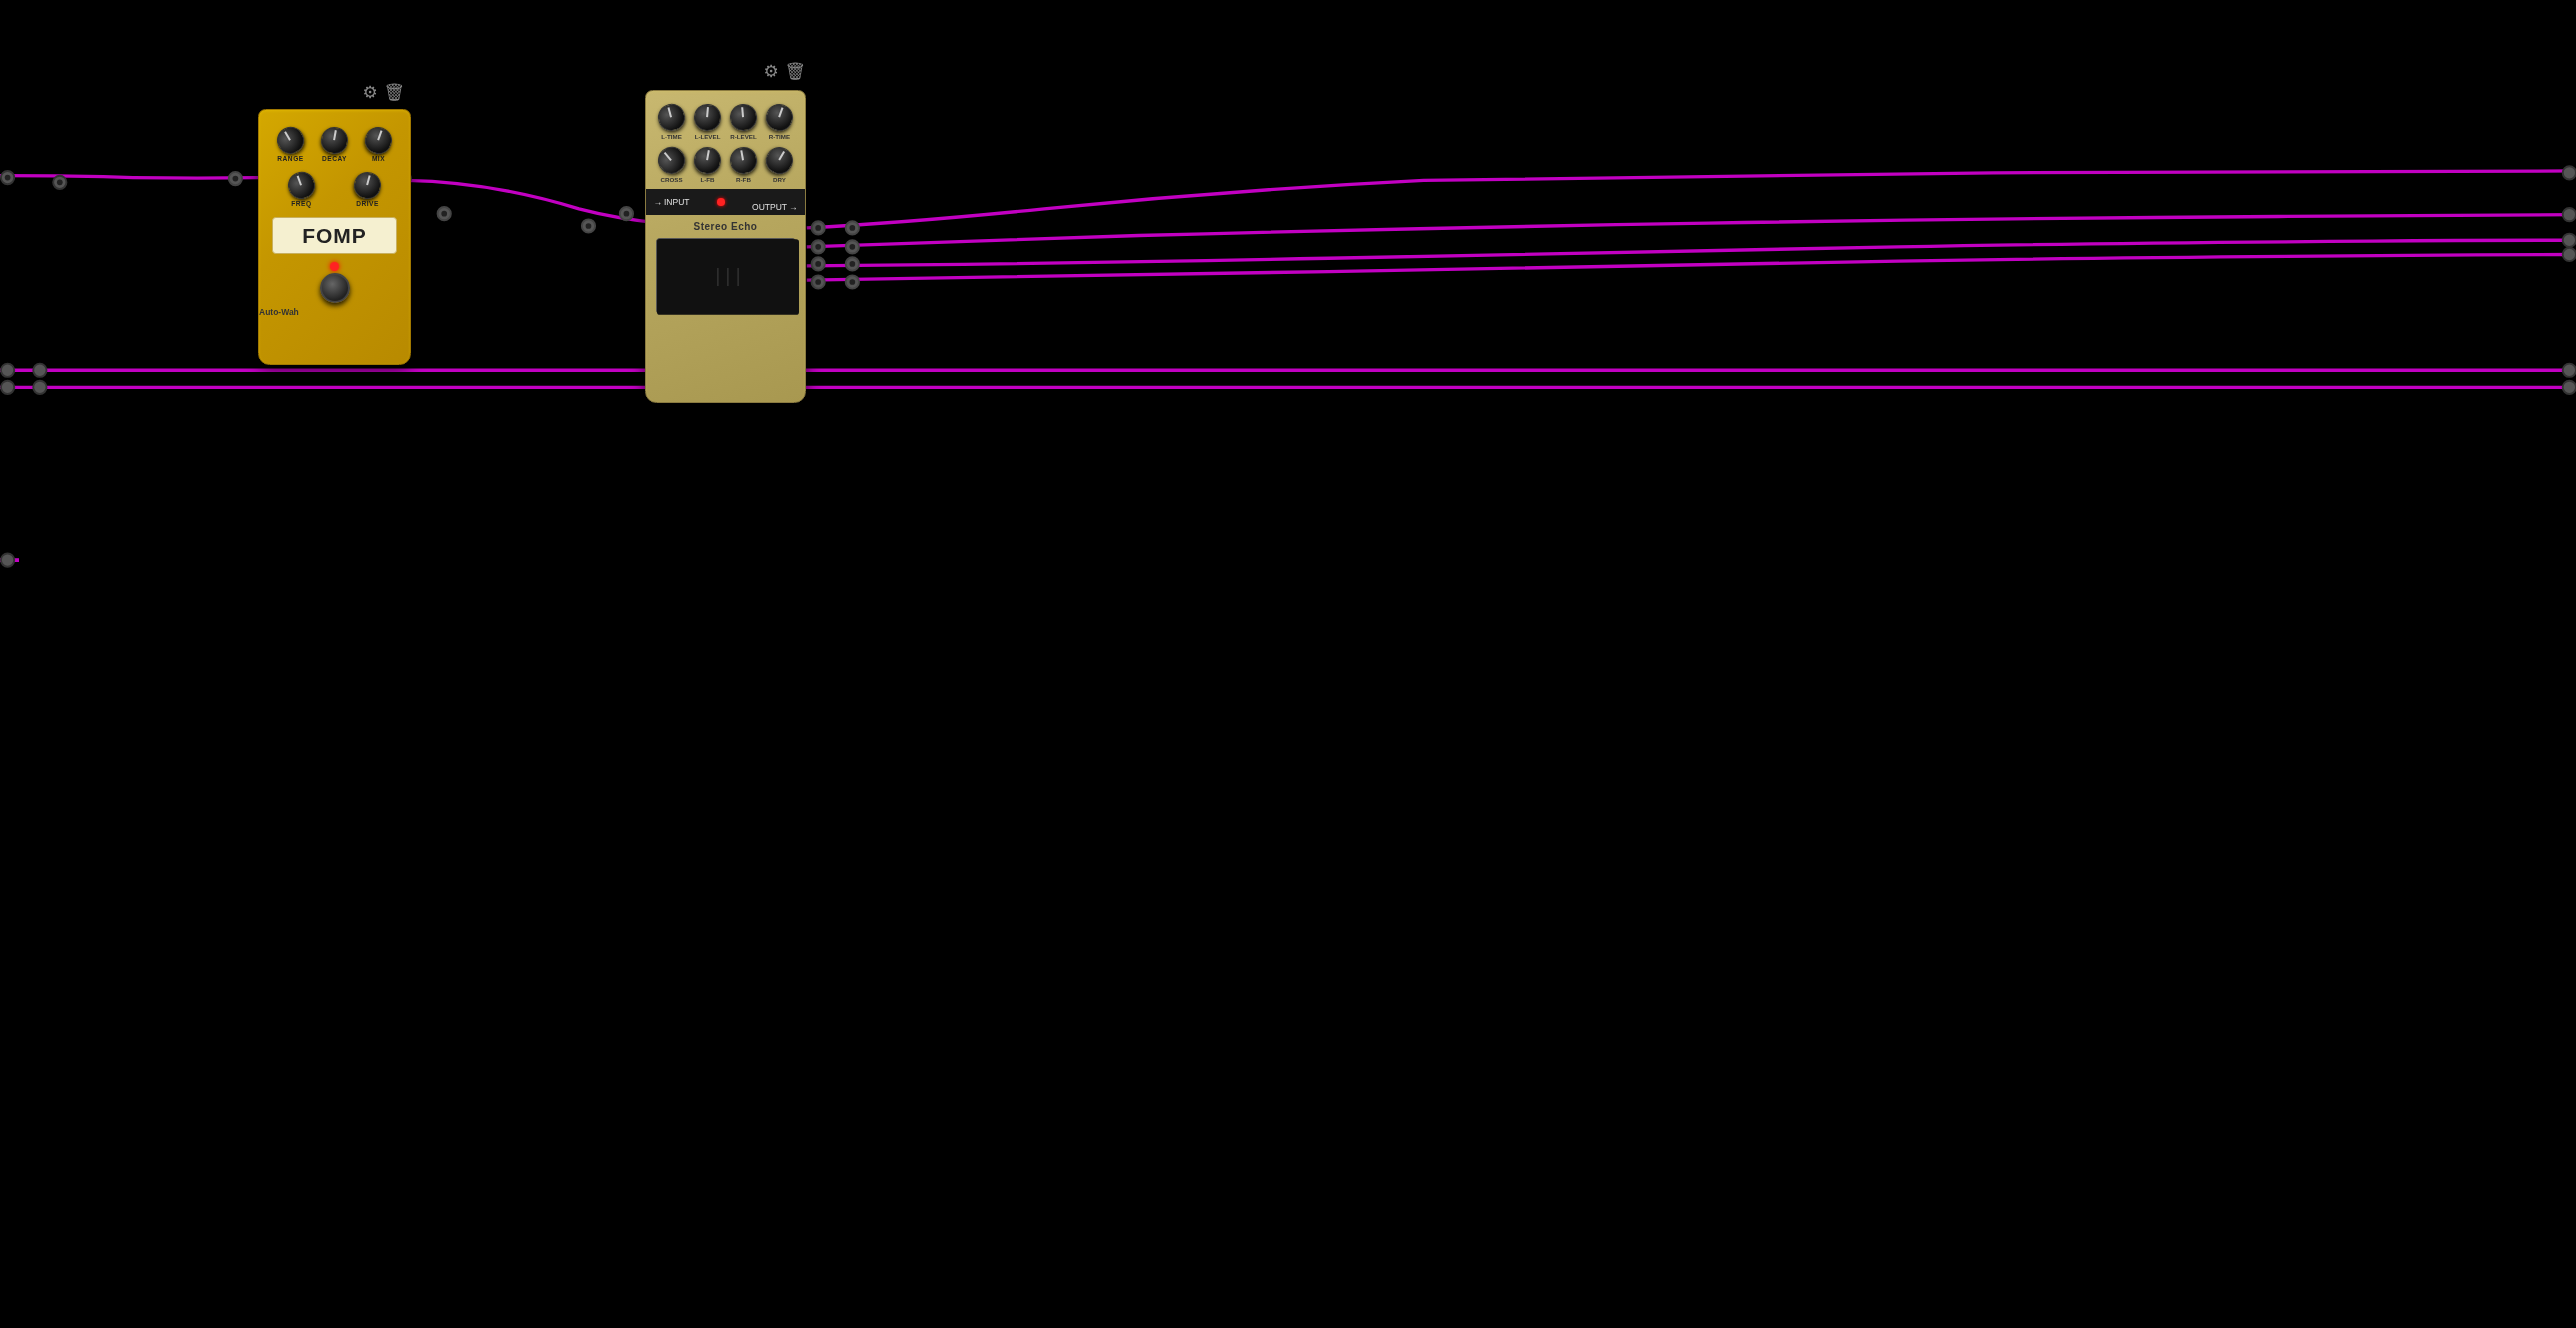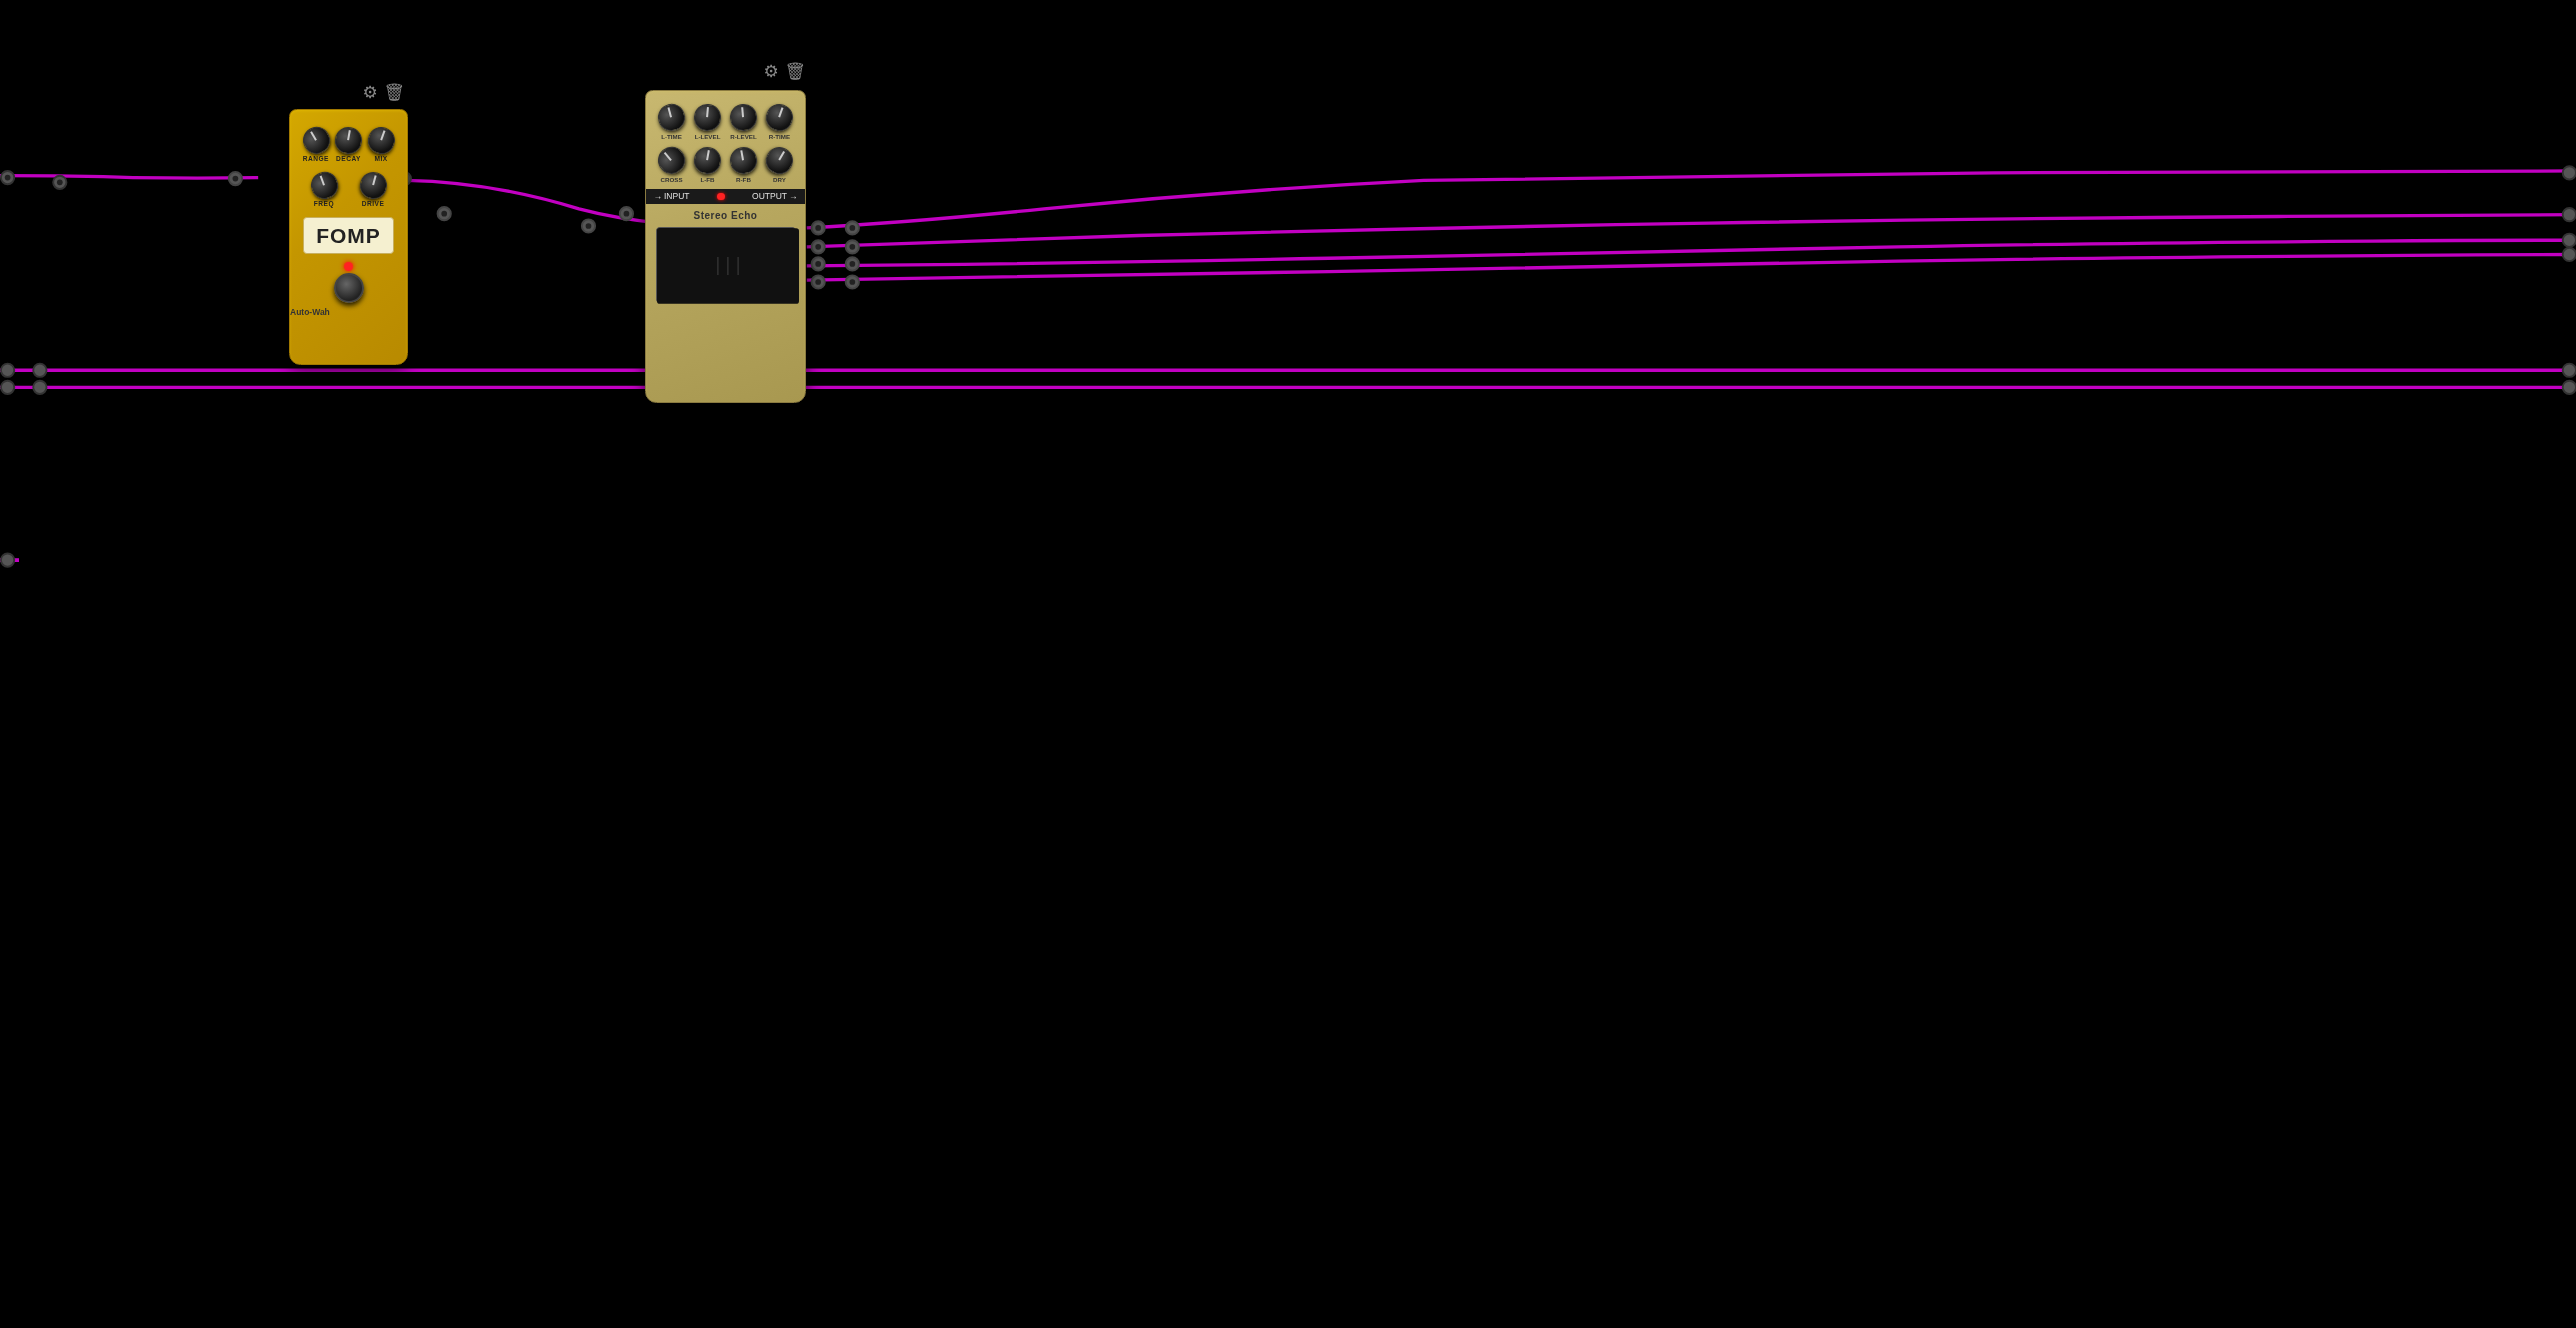--- a/index.html
+++ b/index.html
@@ -49,25 +49,24 @@
     
     #autowah-pedal {
       left: 258px;
       top: 109px;
       width: 147px;
     }
     .autowah-body {
       background: linear-gradient(135deg, #d4a800 0%, #c49600 40%, #b88a00 100%);
       border-radius: 7.6px 7.6px 11.4px 11.4px;
       border: 1.9px solid #a07800;
-      width: 119px;
+      width: 153px;
       height: 256px;
       position: relative;
       box-shadow: 0 3.8px 15px rgba(0,0,0,0.7), inset 0 0.9px 2.8px rgba(255,220,0,0.3);
-      margin-left: 31px;
     }
     .autowah-knobs-top {
       display: flex;
       justify-content: space-around;
       padding: 17px 9.5px 1.9px;
     }
     .knob-group {
       display: flex;
       flex-direction: column;
       align-items: center;
@@ -177,20 +176,21 @@
       color: #e0e0e0;
       display: flex;
       align-items: center;
       gap: 1.9px;
     }
     .io-output {
       color: #e0e0e0;
       display: flex;
       align-items: flex-end;
       gap: 1.9px;
+      margin-top: 11px;
     }
     .io-led {
       width: 7.6px; height: 7.6px;
       background: #ff2222;
       border-radius: 50%;
       box-shadow: 0 0 3.8px #ff0000;
     }
     .echo-name {
       text-align: center;
       font-size: 10px;

